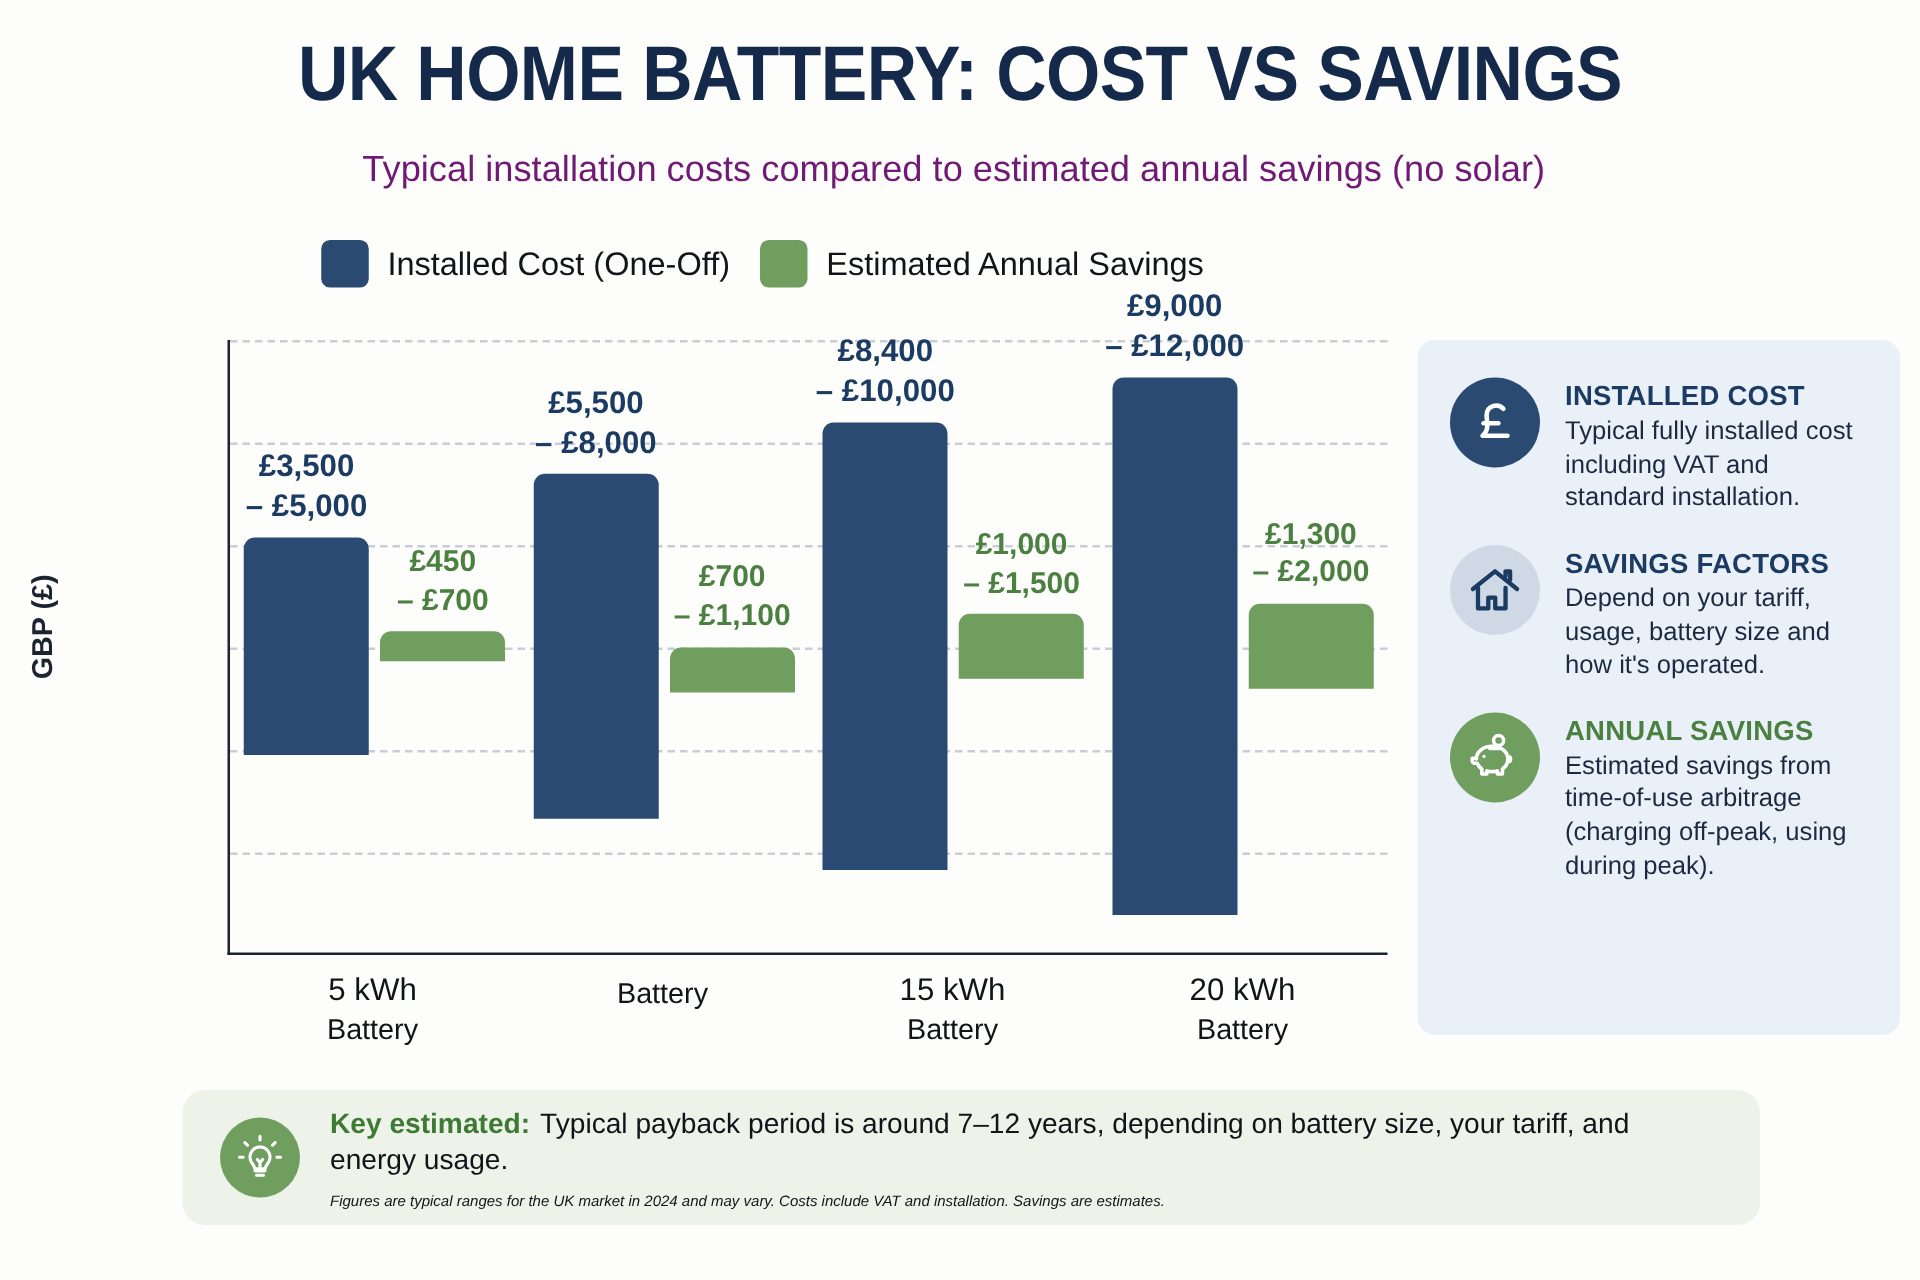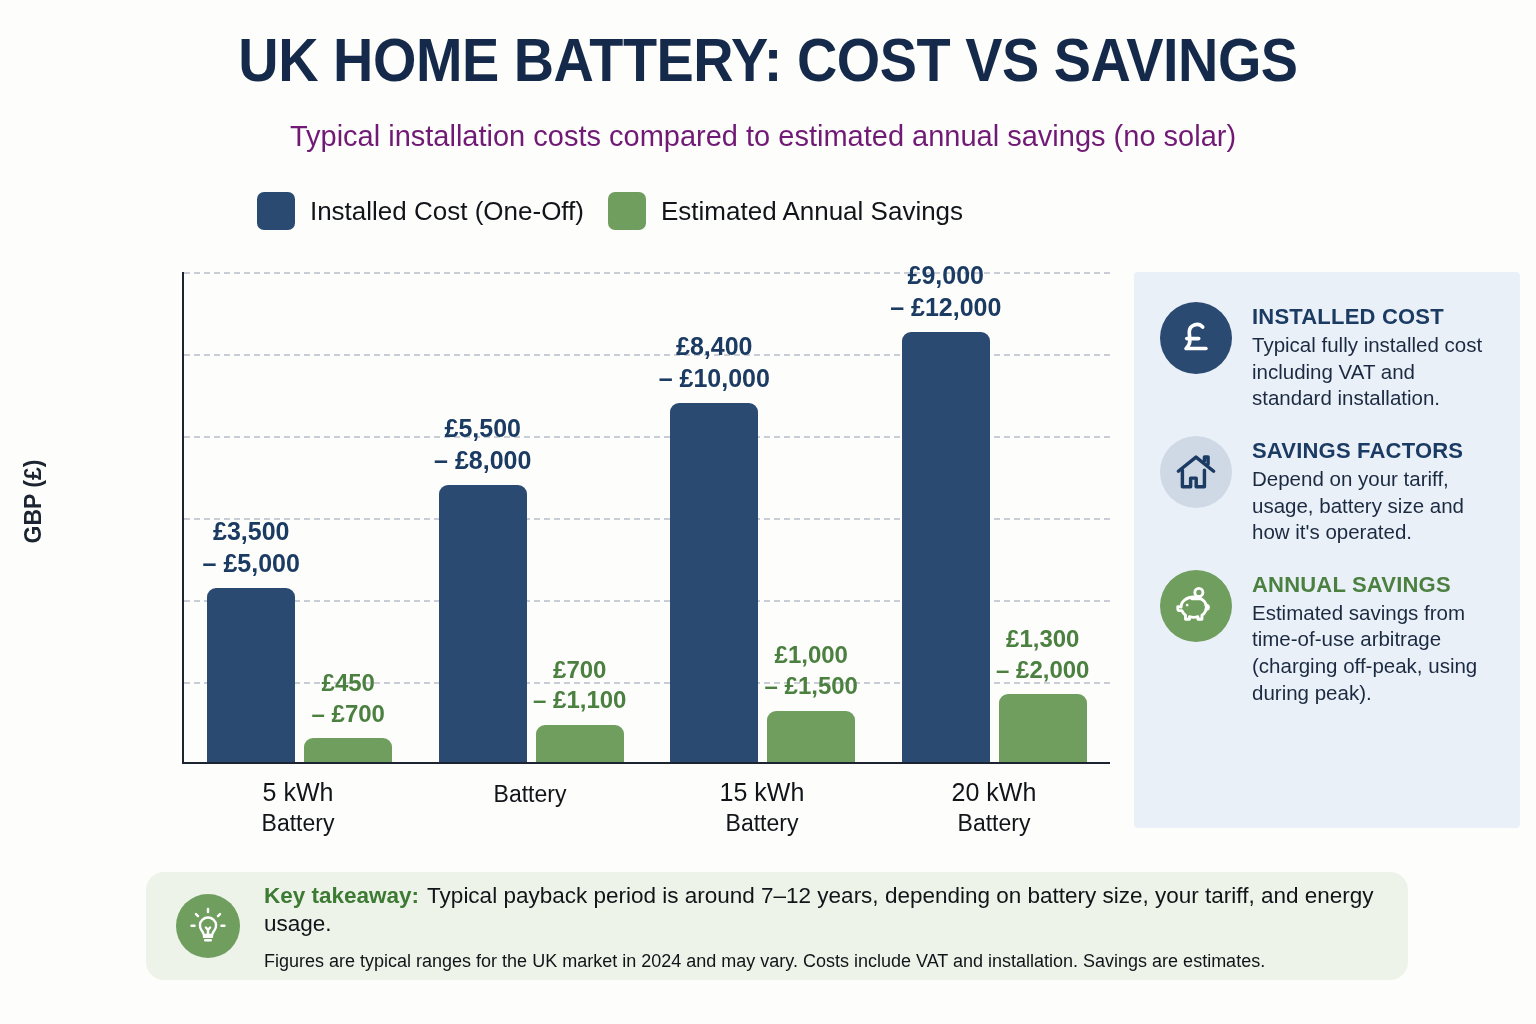--- a/index.html
+++ b/index.html
@@ -55,21 +55,21 @@
   }
   .groups {
     position: absolute; left: 0; bottom: 0; width: 100%; height: 100%;
     display: flex; align-items: flex-end;
   }
   .group {
     flex: 1 1 0; height: 100%;
     display: flex; align-items: flex-end; justify-content: center;
     gap: 9px; position: relative;
   }
-  .barcol { position: relative; width: 88px; height: 100%; display: flex; align-items: flex-end; }
+  .barcol { position: relative; width: 100px; height: 100%; display: flex; align-items: center; }
   .bar {
     width: 100%;
     border-radius: 9px 9px 0 0;
     position: relative;
   }
   .bar.cost { background: #2B4A72; }
   .bar.save { background: #6F9E5F; }
   .bar-label {
     position: absolute; left: 50%; transform: translateX(-50%);
     bottom: 100%; margin-bottom: 9px;
@@ -84,21 +84,21 @@
     display: flex;
   }
   .xlabel { flex: 1 1 0; text-align: center; }
   .xlabel .x1 { font-size: 25px; font-weight: 400; color: #111418; display: block; }
   .xlabel .x2 { font-size: 23px; font-weight: 400; color: #111418; display: block; margin-top: 3px; }
 
   
   .sidebar {
     position: absolute; left: 1134px; top: 272px;
     width: 386px; height: 556px;
-    background: #EAF0F8; border-radius: 4px;
+    background: #EAF0F8; border-radius: 14px;
     padding: 30px 26px;
   }
   .card { display: flex; gap: 20px; margin-bottom: 24px; }
   .card:last-child { margin-bottom: 0; }
   .circ {
     flex: 0 0 auto; width: 72px; height: 72px; border-radius: 50%;
     display: flex; align-items: center; justify-content: center;
   }
   .circ.navy { background: #2B4A72; }
   .circ.green { background: #6F9E5F; }
@@ -118,21 +118,21 @@
     width: 1262px; height: 108px;
     background: #EDF3E9; border-radius: 18px;
     display: flex; align-items: center; gap: 24px;
     padding: 0 30px;
   }
   .footer-text { padding-top: 2px; }
   .footer-line1 { font-size: 22.5px; color: #111418; line-height: 1.25; }
   .footer-line1 b { color: #3D7A33; font-weight: 700; }
   .footer-line1 .body { margin-left: 8px; }
   .footer-line2 {
-    font-size: 18px; color: #111418;
+    font-size: 12px; font-style: italic; color: #111418;
     margin-top: 12px; line-height: 1.25;
   }
 </style>
 </head>
 <body>
 
 <div class="page">
 
   <div class="title">UK HOME BATTERY: COST VS SAVINGS</div>
   <div class="subtitle">Typical installation costs compared to estimated annual savings (no solar)</div>
@@ -281,19 +281,19 @@
     <div class="circ green" style="width:64px;height:64px;">
       <svg width="42" height="42" viewBox="0 0 24 24" fill="none" stroke="#FFFFFF" stroke-width="1.4" stroke-linecap="round" stroke-linejoin="round">
         <path d="M8.4 14.6a4.6 4.6 0 1 1 7.2 0c-.7.9-1.1 1.6-1.2 2.5H9.6c-.1-.9-.5-1.6-1.2-2.5z"></path>
         <path d="M9.7 18.1h4.6M10.4 20.1h3.2"></path>
         <path d="M12 2.3v1.7M5.1 5.2l1.2 1.2M18.9 5.2l-1.2 1.2M2.6 11.9h1.7M19.7 11.9h1.7"></path>
         <path d="M12 16.9v-2.6l-1.2-1.4M12 14.3l1.2-1.4"></path>
       </svg>
     </div>
     <div class="footer-text">
       <div class="footer-line1">
-        <b>Key takeaway:</b><span class="body">Typical payback period is around 7–12 years, depending on battery size, your tariff, and energy usage.</span>
+        <b>Key estimated:</b><span class="body">Typical payback period is around 7–12 years, depending on battery size, your tariff, and energy usage.</span>
       </div>
       <div class="footer-line2">Figures are typical ranges for the UK market in 2024 and may vary. Costs include VAT and installation. Savings are estimates.</div>
     </div>
   </div>
 
 </div>
 
 </body></html>

